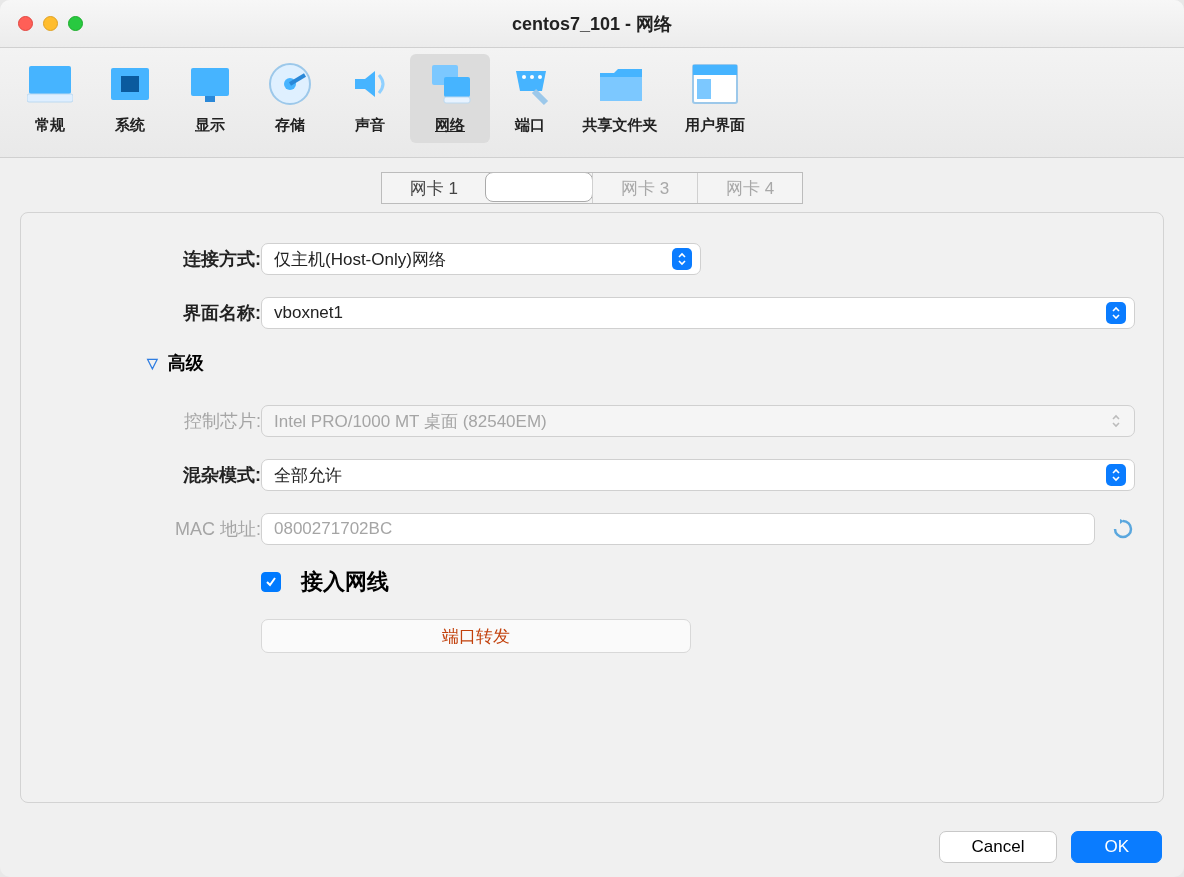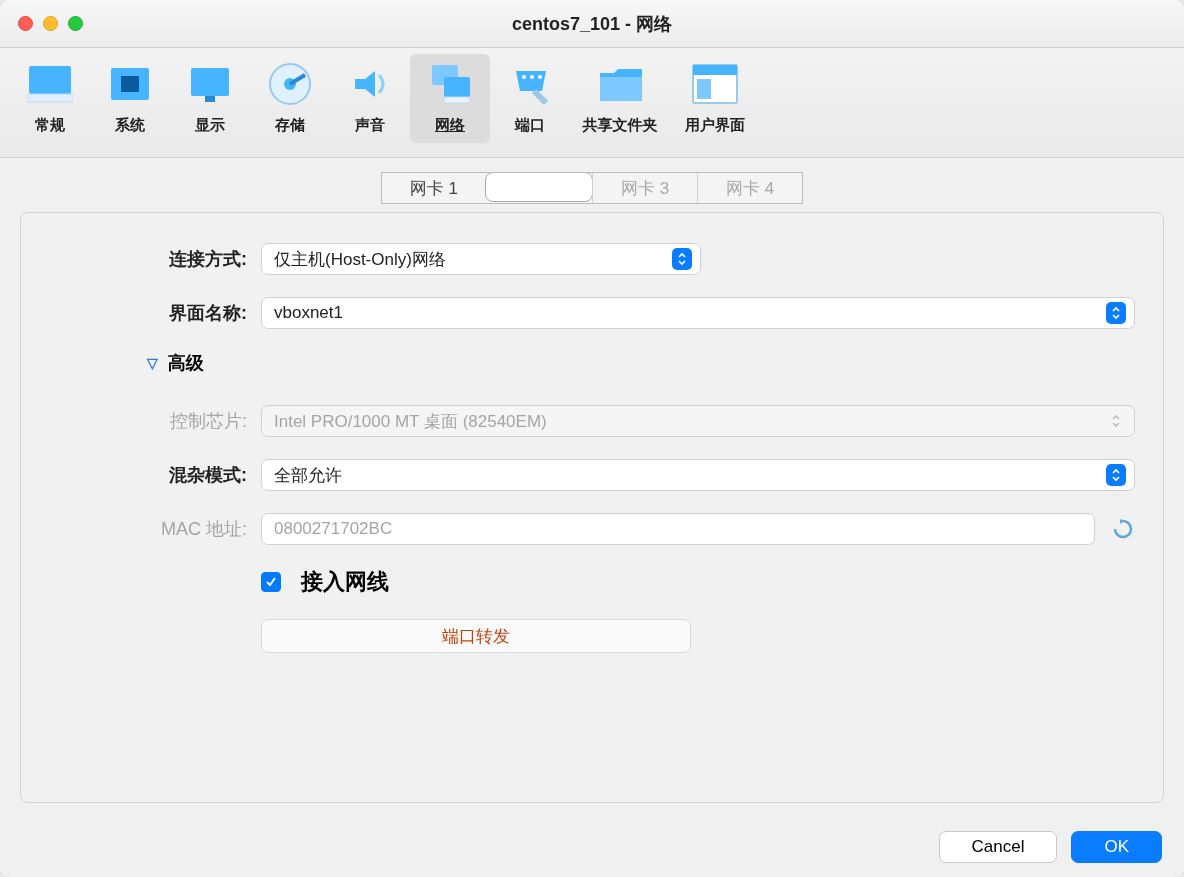--- a/index.html
+++ b/index.html
@@ -17,21 +17,21 @@
 .tbtn.active { background: #dcdcdc; text-decoration: underline; }
 .tbtn .ic { width: 48px; height: 48px; margin-bottom: 8px; display:flex; align-items:center; justify-content:center; }
 .tabs-row { display:flex; justify-content:center; padding:14px 0 0 0; }
 .segmented { display:flex; border:1px solid #bcbcbc; border-radius:0; background:#f4f4f4; overflow:hidden; }
 .seg { height:30px; padding:0 28px; font-size:17px; color:#444; display:flex; align-items:center; border-left:1px solid #d0d0d0; cursor:pointer; }
 .seg:first-child { border-left:none; }
 .seg.dis { color:#a8a8a8; cursor:default; }
 .seg.active2 { background:#fff; border:1px solid #aaa; border-radius:8px; margin:-1px; }
 .panel { margin:8px 20px 14px 20px; background:#f1f1f1; border:1px solid #d3d3d3; border-radius:8px; flex:1; padding:30px 28px 24px 28px; position:relative; }
 .row { display:flex; align-items:center; margin-bottom:22px; }
-.lbl { width:212px; text-align:right; padding-right:14px; font-size:18px; font-weight:600; color:#222; }
+.lbl { width:212px; text-align:right; padding-right:0; font-size:18px; font-weight:600; color:#222; }
 .lbl.dis { color:#a5a5a5; font-weight:500; }
 .enable-row { display:flex; align-items:center; margin-bottom:26px; margin-left:20px; }
 .chk { width:20px; height:20px; border-radius:4px; margin-right:10px; display:flex; align-items:center; justify-content:center; }
 .chk.dis { background:#e6e6e6; border:1px solid #c8c8c8; color:#aaa; }
 .chk.on { background:#007aff; border:1px solid #007aff; color:#fff; }
 .enable-row span { font-size:18px; color:#a5a5a5; }
 .select { flex:0 0 auto; height:32px; background:#fff; border:1px solid #d0d0d0; border-radius:7px; display:flex; align-items:center; padding:0 8px 0 12px; font-size:17px; color:#222; }
 .select .cap { flex:1; color:#222; }
 .select.dis .cap { color:#a5a5a5; }
 .select.dis { background:#f5f5f5; }

